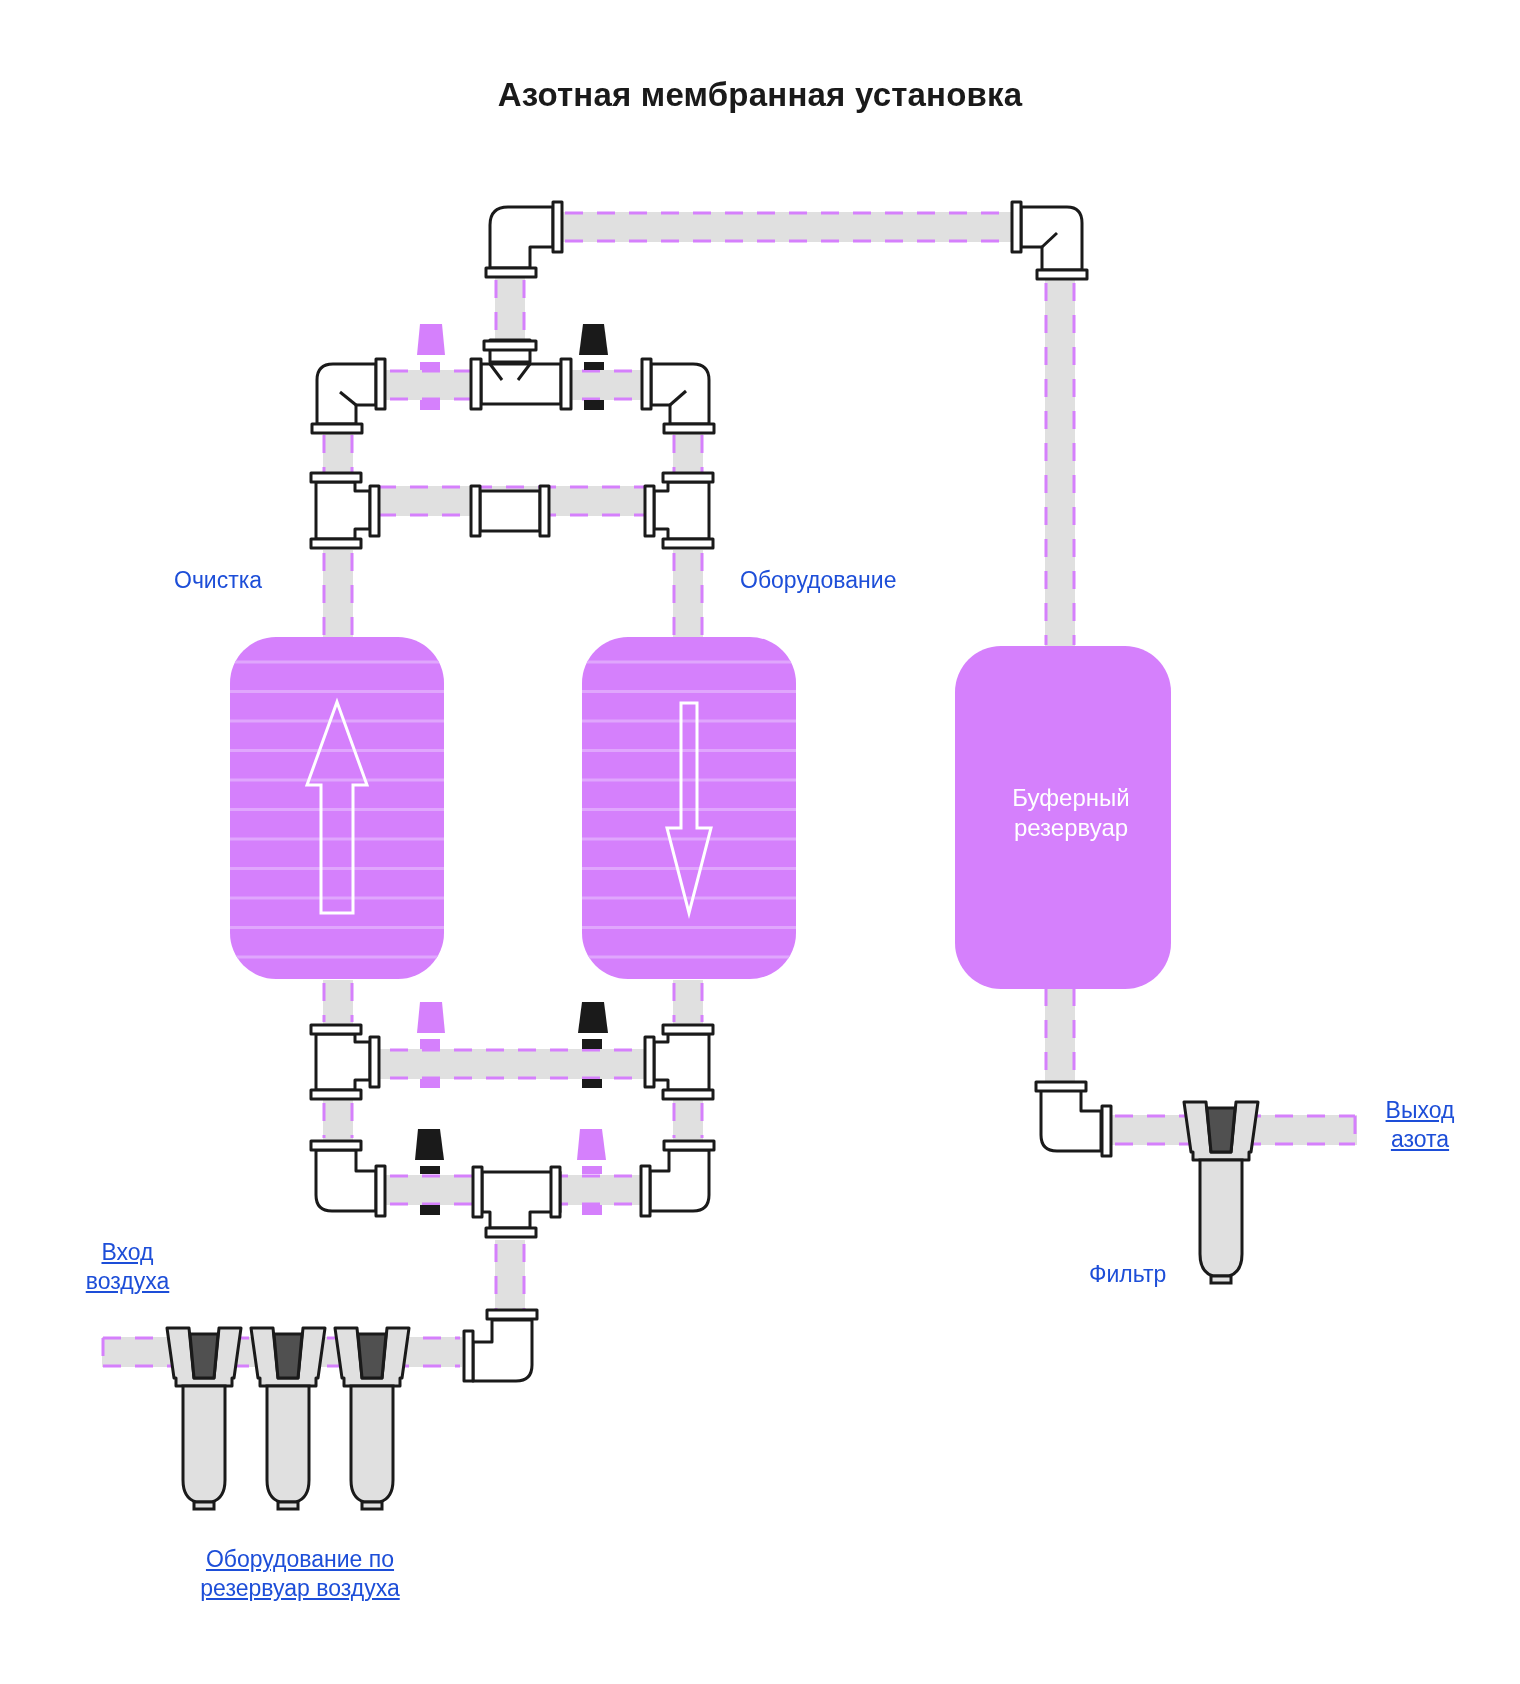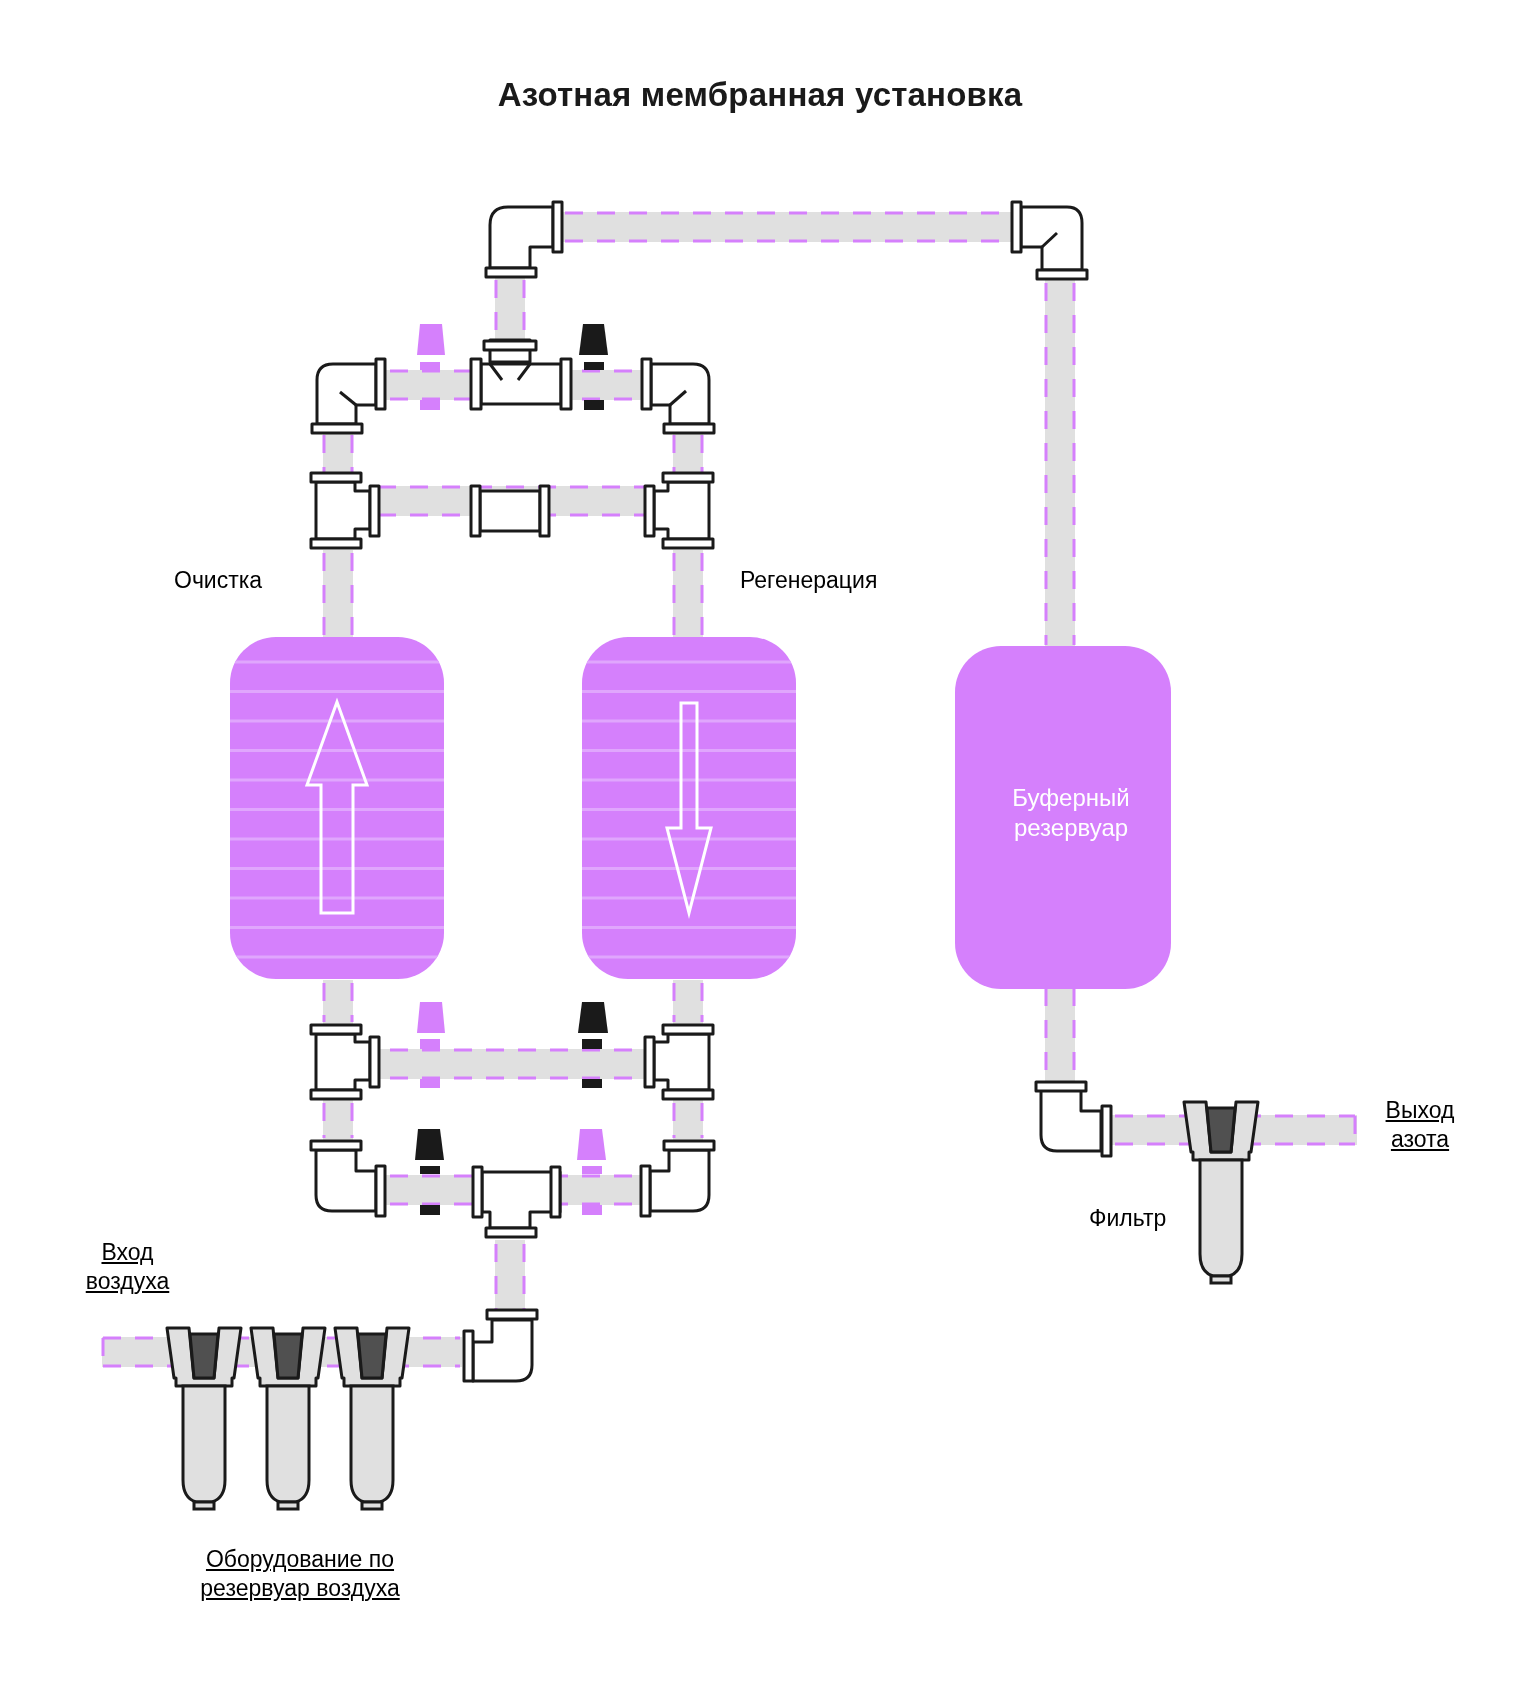--- a/index.html
+++ b/index.html
@@ -1,20 +1,20 @@
 <!DOCTYPE html>
 <html><head>
   <meta charset="utf-8">
   <style>
     html, body { margin: 0; padding: 0; background: #ffffff; }
     body { width: 1520px; height: 1684px; position: relative; overflow: hidden;
            font-family: "Liberation Sans", "DejaVu Sans", sans-serif; color: #1a1a1a; }
     .title { position: absolute; left: 0; width: 1520px; top: 76px; text-align: center;
              font-size: 33px; font-weight: bold; letter-spacing: 0.2px; }
-    .lbl { position: absolute; font-size: 23px; line-height: 29px; color: #000000; }
+    .lbl { position: absolute; font-size: 23px; line-height: 29px; color: #1d4ed8; }
     .lbl.center { text-align: center; text-decoration: underline; }
     .tank-text { position: absolute; font-size: 24px; line-height: 30px; color: #ffffff; text-align: center; margin-left: 8px; }
     svg { position: absolute; left: 0; top: 0; }
     .pipe { fill: #e0e0e0; }
     .dash { stroke: #d580fc; stroke-width: 3; stroke-dasharray: 18 14; fill: none; }
     .fit { fill: #ffffff; stroke: #1a1a1a; stroke-width: 3; stroke-linejoin: round; }
     .fitline { stroke: #1a1a1a; stroke-width: 3; fill: none; }
     .tank { fill: #d580fc; }
     .stripe { stroke: #e0a6fd; stroke-width: 3; }
     .arrow { fill: none; stroke: #ffffff; stroke-width: 3; }
@@ -323,35 +323,35 @@
     <use href="#filterShape" x="204" y="1328"></use>
     <use href="#filterShape" x="288" y="1328"></use>
     <use href="#filterShape" x="372" y="1328"></use>
   </g>
   <g>
     <use href="#filterShape" x="1221" y="1102"></use>
   </g>
 </svg>
 
 <div class="lbl" style="left:174px; top:566px;">Очистка</div>
-<div class="lbl" style="left:740px; top:566px;">Регенерация</div>
+<div class="lbl" style="left:740px; top:566px;">Оборудование</div>
 
 <div class="tank-text" style="left:955px; width:216px; top:783px;">
   <div>Буферный</div>
   <div>резервуар</div>
 </div>
 
 <div class="lbl center" style="left:70px; width:115px; top:1238px;">
   <div>Вход</div>
   <div>воздуха</div>
 </div>
 
 <div class="lbl center" style="left:1370px; width:100px; top:1096px;">
   <div>Выход</div>
   <div>азота</div>
 </div>
 
-<div class="lbl" style="left:1089px; top:1204px;">Фильтр</div>
+<div class="lbl" style="left:1089px; top:1260px;">Фильтр</div>
 
 <div class="lbl center" style="left:150px; width:300px; top:1507px;margin-top:38px;">
   <div>Оборудование по</div>
   <div>резервуар воздуха</div>
 </div>
 
 </body></html>

